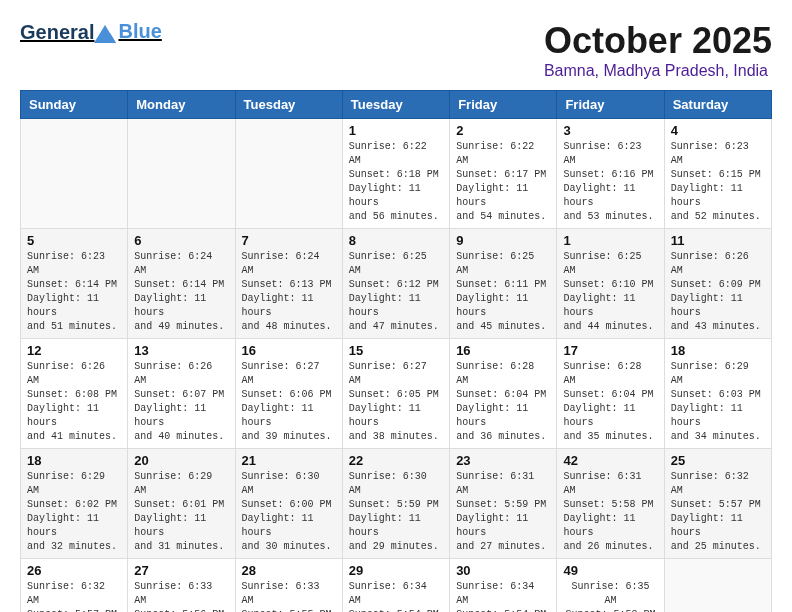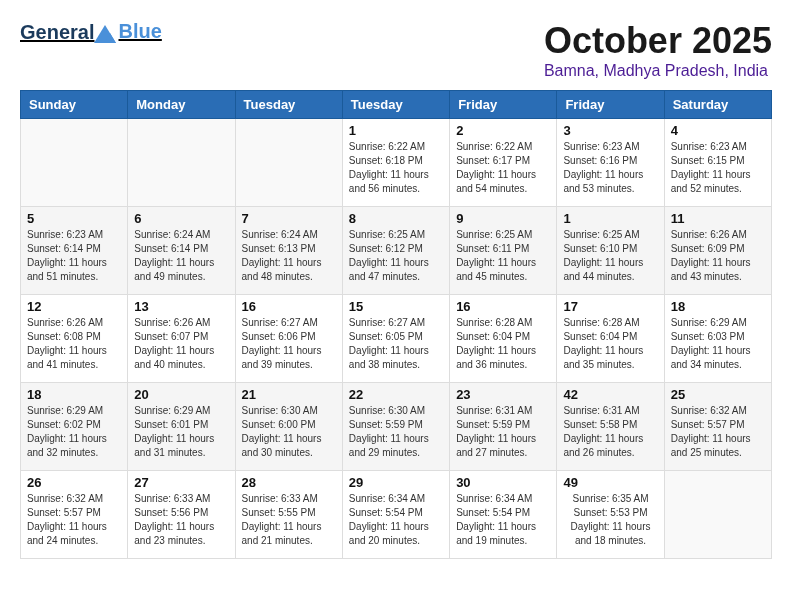--- a/index.html
+++ b/index.html
@@ -62,20 +62,21 @@
     .day-num {
       font-size: 13px;
       font-weight: bold;
       margin-bottom: 2px;
       color: #111;
     }
     .day-info {
       font-size: 10px;
       line-height: 1.4;
       color: #333;
+      font-family: Liberation Mono, monospace;
     }
     .empty-cell {
       background: #f9f9f9 !important;
     }
   </style>
 </head>
 <body>
 
 <div class="header-section">
   <div class="logo">

